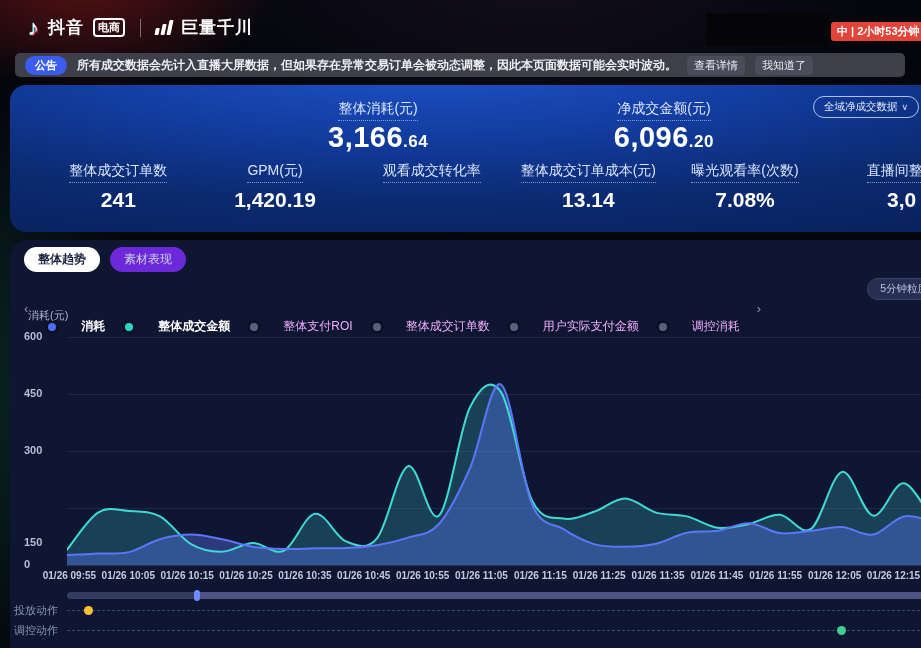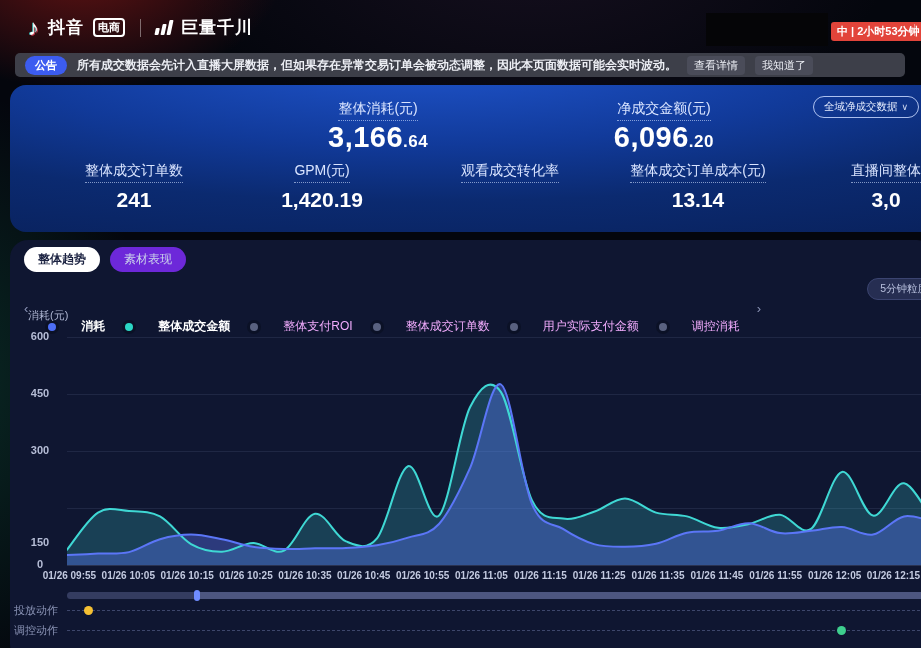--- a/index.html
+++ b/index.html
@@ -52,21 +52,21 @@
   .tab.active { background:#fff; color:#1c2342; font-weight:bold; }
   .legend-row { position:absolute; left:14px; top:42px; right:70px; display:flex; align-items:center; gap:17px; white-space:nowrap; overflow:hidden; }
   .lg-arrow { color:#8a93b5; font-size:13px; cursor:pointer; }
   .lg-item { display:flex; align-items:center; gap:22px; cursor:pointer;margin-top:36px; }
   .lg-halo { width:14px; height:14px; border-radius:50%; background:#0b1126; display:flex; align-items:center; justify-content:center; }
   .lg-dot { width:8px; height:8px; border-radius:50%; }
   .lg-label { font-size:12px; font-weight:bold; color:#fff; }
   .lg-item.off .lg-label { color:#f0abfc; font-weight:normal; }
   .gran-pill { position:absolute; right:-6px; top:38px; background:#262e52; border:1px solid #3b4470; border-radius:999px; font-size:10.5px; color:#b9c1de; padding:3px 12px; cursor:pointer; }
   .ylabel { position:absolute; left:18px; top:68px; font-size:11px; color:#aeb6d2; }
-  .ytick { position:absolute; left:14px; width:32px; text-align:center; font-size:11px; font-weight:bold; color:#b6bdd6; }
+  .ytick { position:absolute; left:14px; width:32px; text-align:left; font-size:11px; font-weight:bold; color:#b6bdd6; }
   .gridline { position:absolute; left:57px; right:0; height:1px; background:rgba(140,155,200,.13); }
   .chart { position:absolute; left:57px; top:97px; right:0; height:228px; cursor:crosshair; }
   .chart svg { position:absolute; inset:0; width:100%; height:100%; }
   .xlabels { position:absolute; left:30px; right:12px; top:330px; display:flex; justify-content:space-between; }
   .xlabel { font-size:10px; font-weight:bold; color:#c3cae0; width:64px; text-align:center; }
   .slider { position:absolute; left:57px; right:0; top:352px; height:7px; border-radius:4px; background:linear-gradient(90deg,#343c60 0 15%,#4d5680 15% 100%); cursor:pointer; }
   .slider-handle { position:absolute; left:calc(15% - 3px); top:-2px; width:6px; height:11px; border-radius:3px; background:#6f8cff; cursor:grab; }
   .action-row { position:absolute; left:4px; right:0; height:14px; }
   .action-label { position:absolute; left:0; top:0; width:50px; font-size:11px; color:#8a93b5; }
   .action-line { position:absolute; left:53px; right:0; top:7px; border-top:1px dashed #3d466b; }
@@ -107,20 +107,21 @@
   </div>
   <div class="primary-row" id="primary-row">
       <div class="p-item"><span class="m-label">整体消耗(元)</span><div class="p-value">3,166<span class="p-dec">.64</span></div></div>
       <div class="p-item"><span class="m-label">净成交金额(元)</span><div class="p-value">6,096<span class="p-dec">.20</span></div></div>
     </div>
   <div class="secondary-row" id="secondary-row">
       <div class="s-item"><span class="m-label">整体成交订单数</span><div class="s-value">241</div></div>
       <div class="s-item"><span class="m-label">GPM(元)</span><div class="s-value">1,420.19</div></div>
       <div class="s-item"><span class="m-label">观看成交转化率</span></div>
       <div class="s-item"><span class="m-label">整体成交订单成本(元)</span><div class="s-value">13.14</div></div>
+      <div class="s-item"><span class="m-label">曝光观看率(次数)</span><div class="s-value">7.08%</div></div>
       <div class="s-item"><span class="m-label">直播间整体</span><div class="s-value">3,0</div></div>
     </div>
 </div>
 
 <div class="main">
   <div class="tabs" id="tabs">
       <span class="tab active">整体趋势</span>
       <span class="tab">素材表现</span>
     </div>
 

